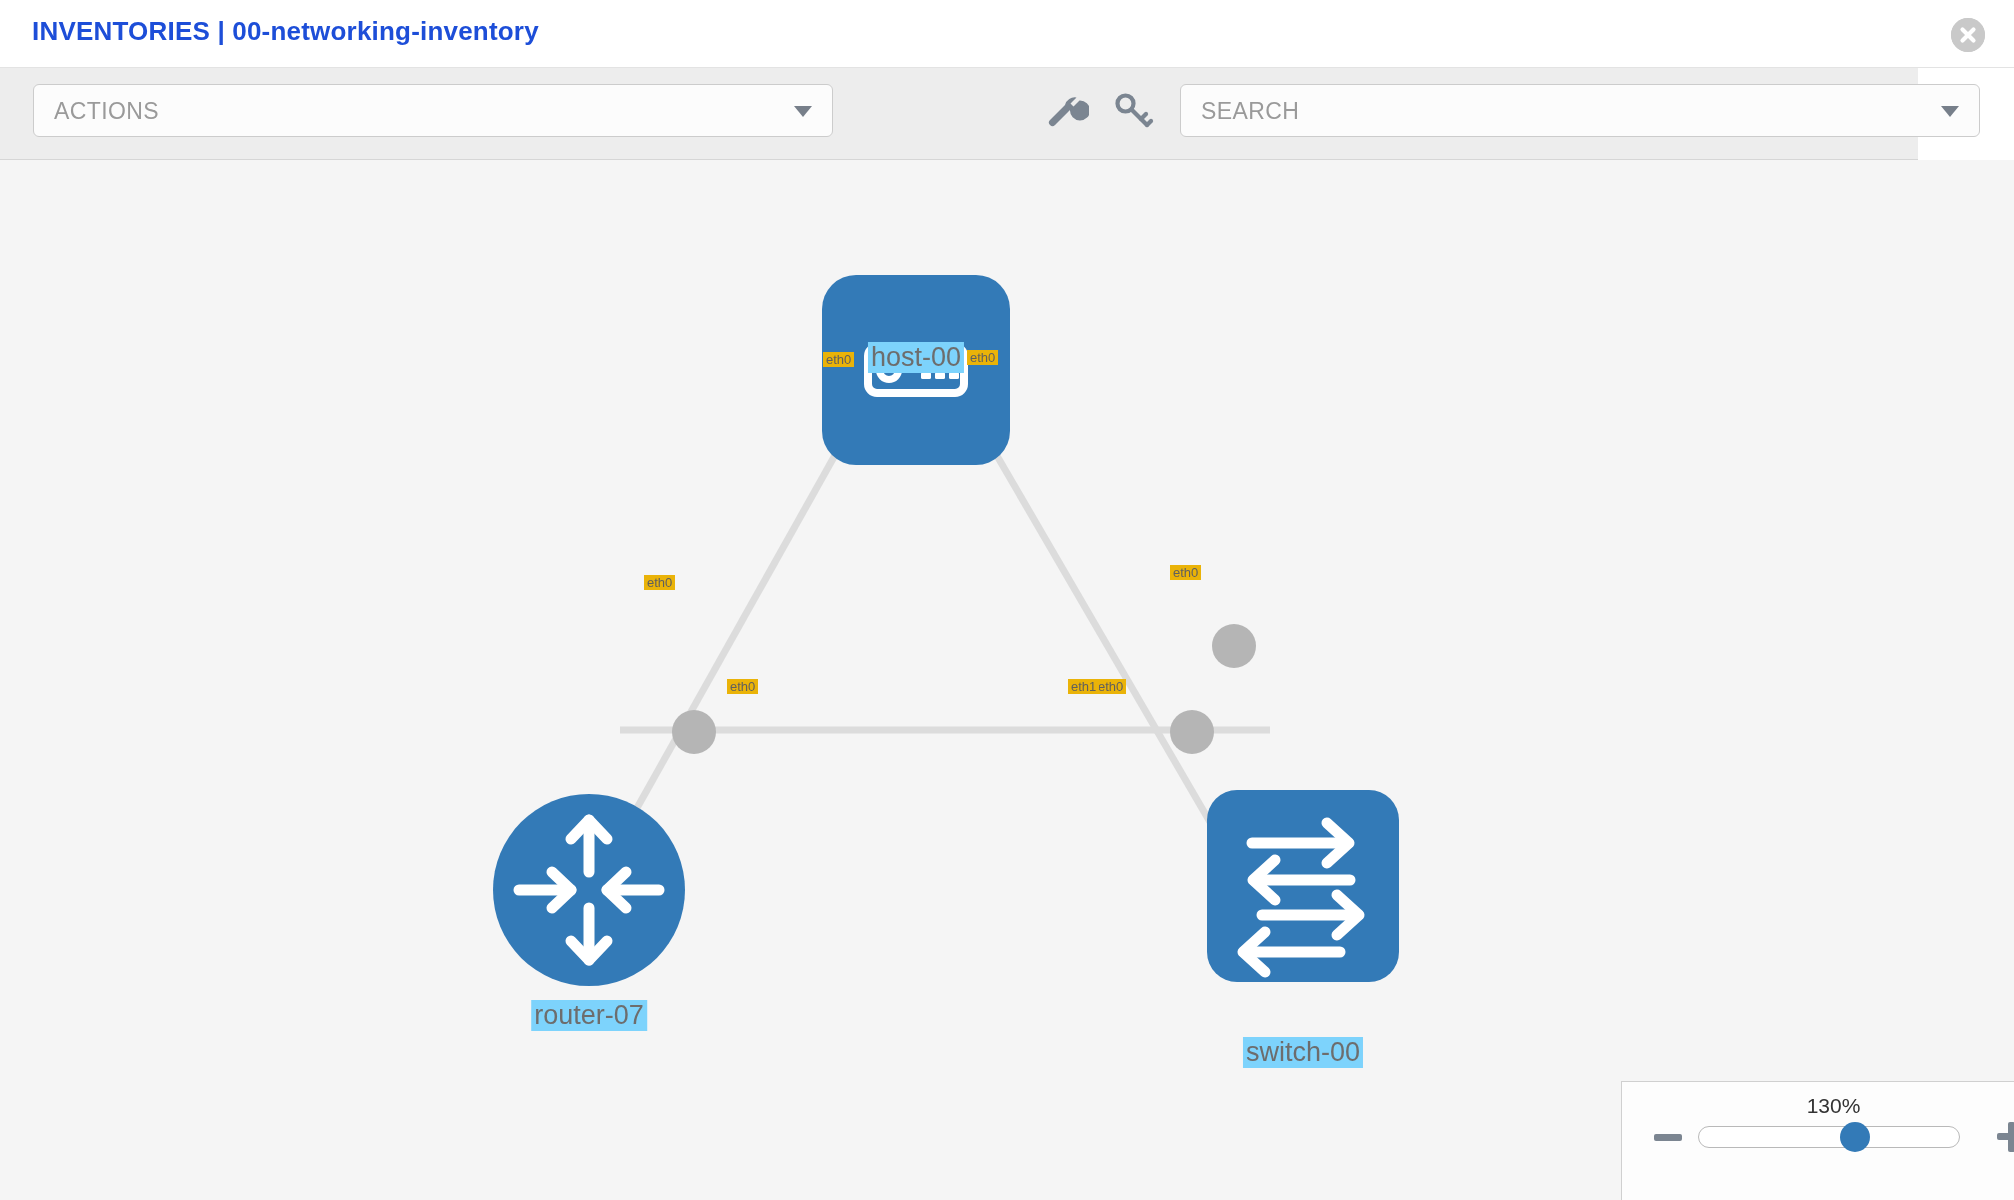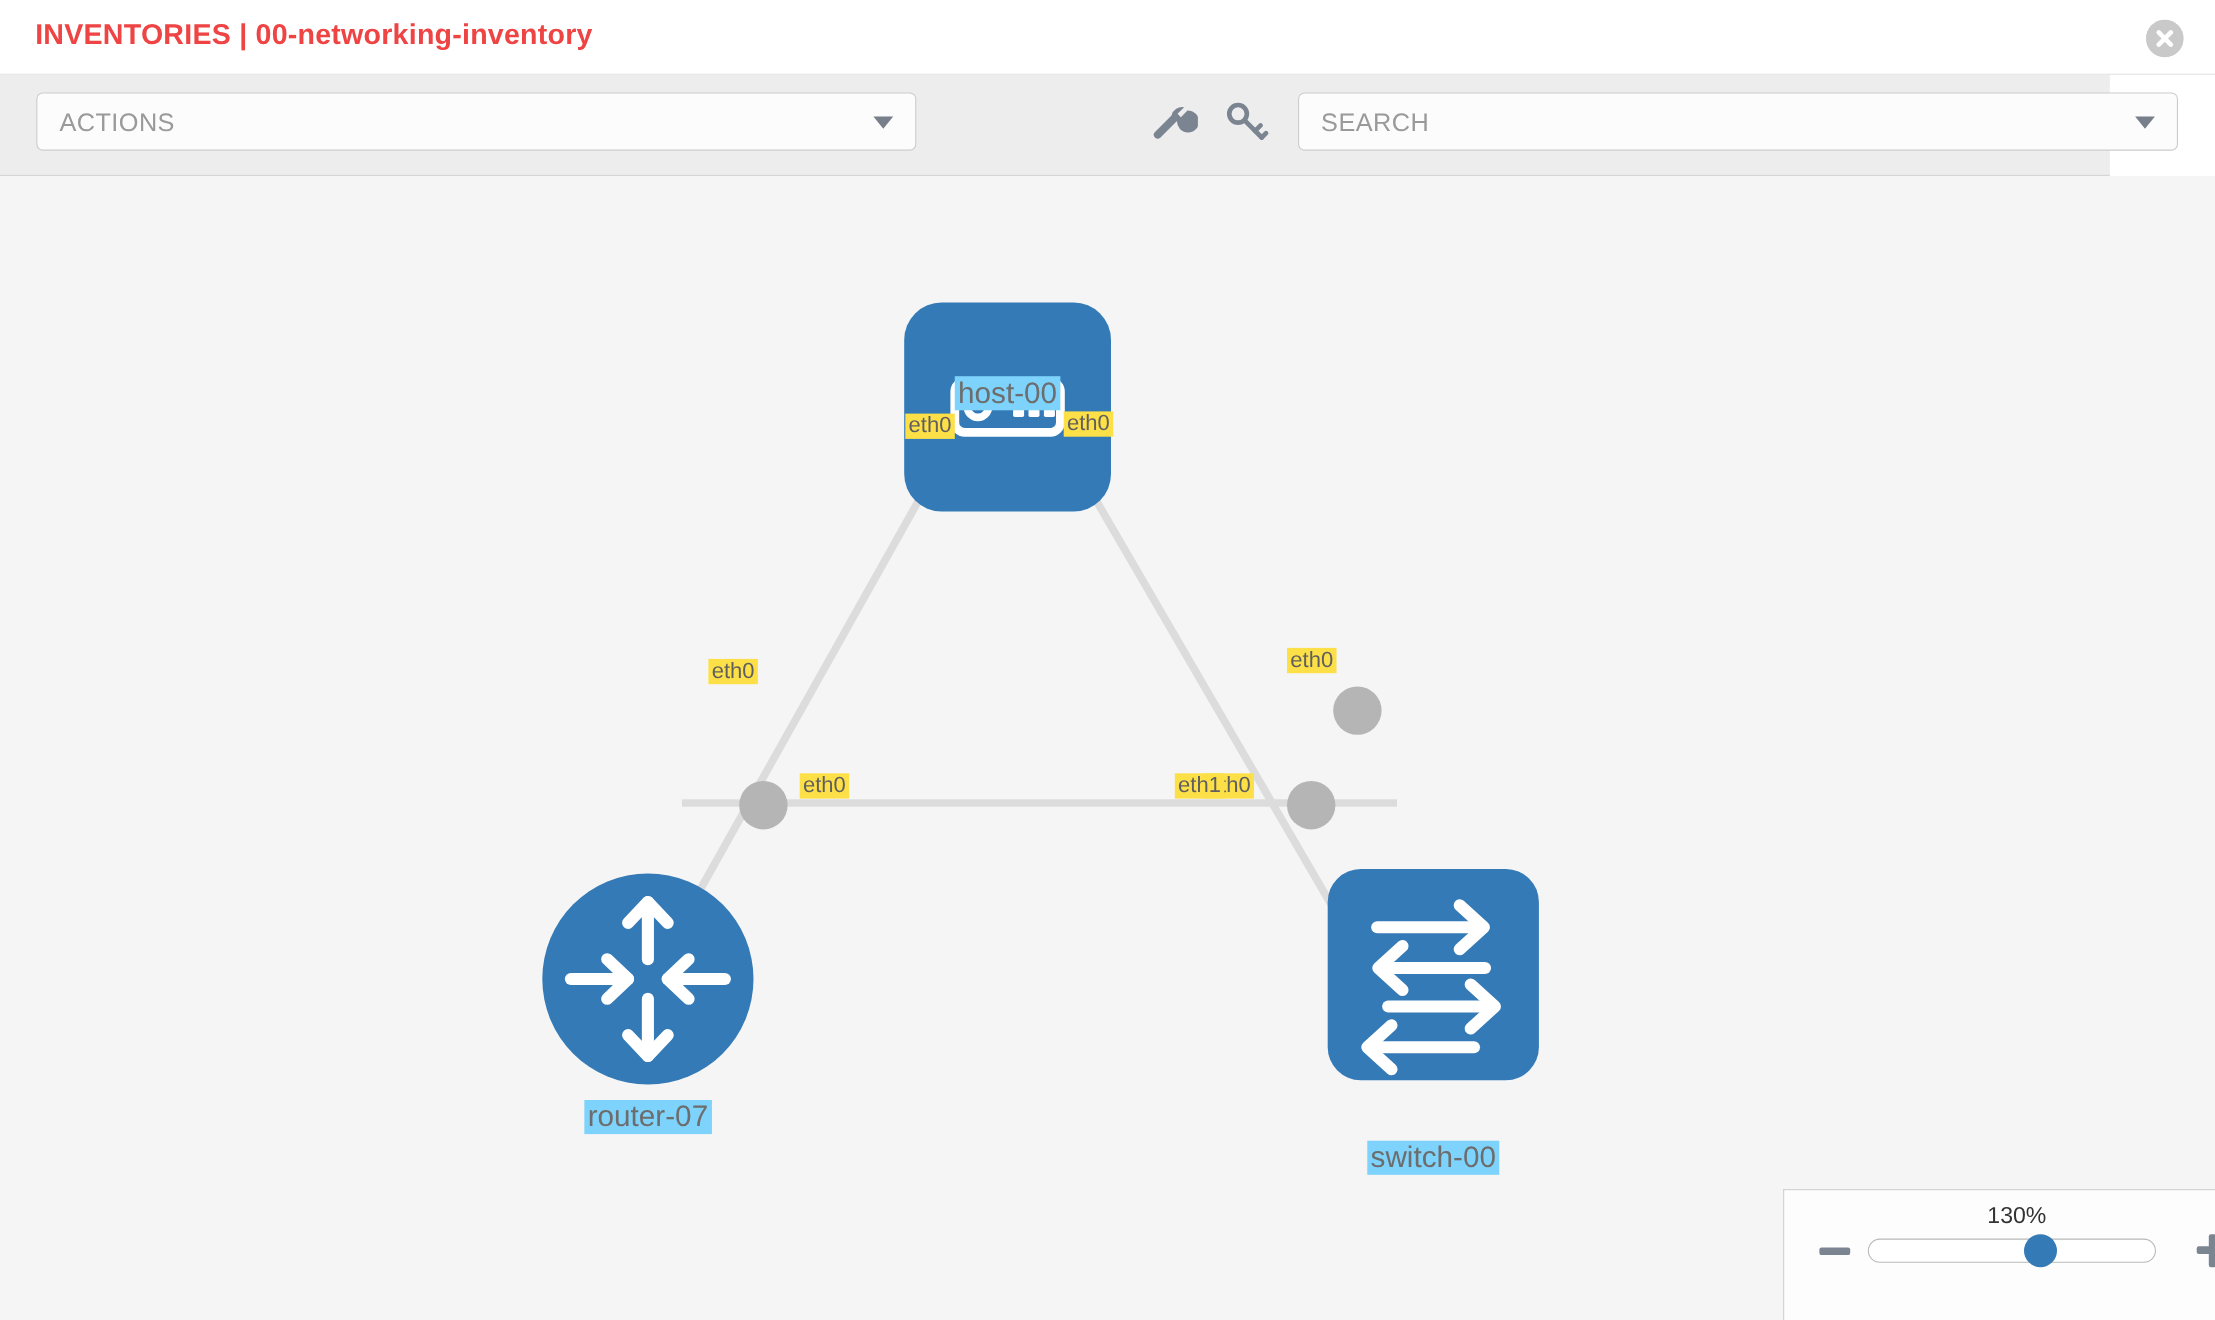--- a/index.html
+++ b/index.html
@@ -28,21 +28,21 @@
     background: #ffffff;
     border-bottom: 1px solid #e3e3e3;
     box-sizing: border-box;
   }
   .header-title {
     position: absolute;
     left: 32px;
     top: 16px;
     font-size: 26px;
     font-weight: bold;
-    color: #ef4444;
+    color: #1d4ed8;
     letter-spacing: 0.2px;
     white-space: nowrap;
     text-align: center;
   }
   .close-btn {
     position: absolute;
     right: 29px;
     top: 18px;
     width: 34px;
     height: 34px;
@@ -144,26 +144,25 @@
     position: absolute;
     font-size: 27px;
     color: #6d6d6d;
     background: #7dd3fc;
     padding: 0 3px;
     white-space: nowrap;
     transform: translateX(-50%);
   }
   .iface-label {
     position: absolute;
-    font-size: 20px;
+    font-size: 13px;
     color: #5f5f5f;
-    background: #fde047;
+    background: #eab308;
     padding: 0 3px;
     white-space: nowrap;
-    margin-top: 24px;
   }
 
   
   .zoom-panel {
     position: absolute;
     left: 1621px;
     top: 1081px;
     width: 424px;
     height: 119px;
     background: #fdfdfd;

